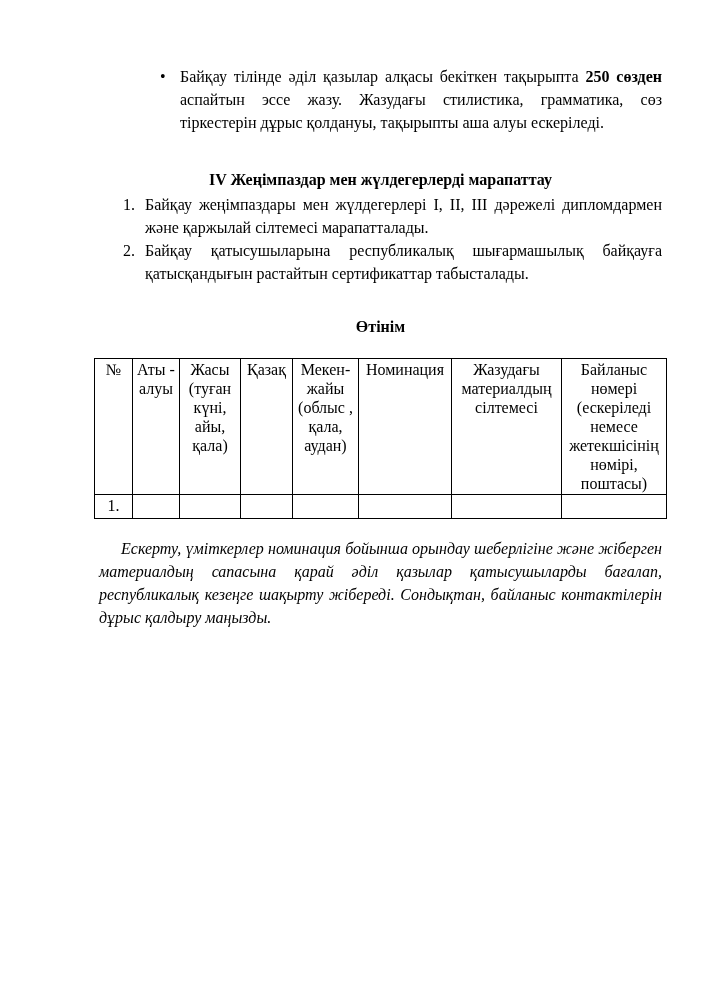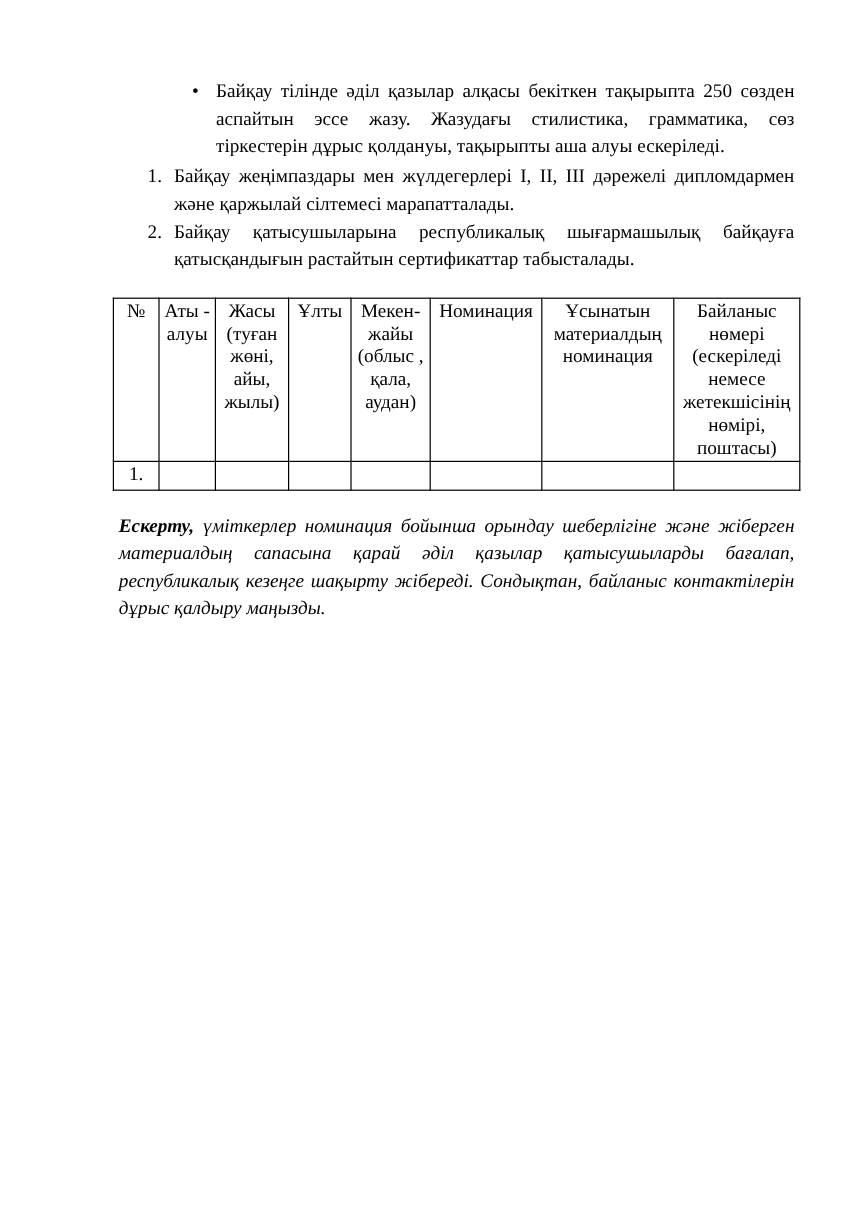--- a/index.html
+++ b/index.html
@@ -15,21 +15,21 @@
   .content {
     position: absolute;
     left: 99px; top: 65px;
     width: 563px;
     font-size: 16px;
     line-height: 23px;
   }
   .bullet-item { display: flex; margin-left: 61px; }
   .bullet-marker { flex: none; width: 20px; }
   .bullet-text { flex: 1; text-align: justify; }
-  .bold { font-weight: normal; }
+  .bold { font-weight: bold; }
   .section-heading {
     text-align: center;
     font-weight: bold;
     margin-top: 34px;
   }
   .numbered-list { margin-top: 2px; padding-left: 24px; }
   .list-item { display: flex; }
   .list-num { flex: none; width: 22px; }
   .list-text { flex: 1; text-align: justify; }
   .form-heading {
@@ -53,66 +53,68 @@
     font-size: 16px;
     overflow-wrap: break-word;
     word-wrap: break-word;
   }
   tr.data-row td { height: 21px; }
   .note {
     margin-top: 18px;
     text-align: justify;
     font-style: italic;
   }
-  .note-lead { font-weight: bold; font-style: italic; }
+  .note-lead { font-weight: normal; font-style: italic; margin-left: 22px; }
 </style>
 </head>
 <body>
 
 <div class="page">
   <div class="content">
 
     <div class="bullet-item">
       <span class="bullet-marker">•</span>
       <span class="bullet-text"><span>Байқау тілінде әділ қазылар алқасы бекіткен тақырыпта </span><span class="bold">250 сөзден</span><span> аспайтын эссе жазу. Жазудағы стилистика, грамматика, сөз тіркестерін дұрыс қолдануы, тақырыпты аша алуы ескеріледі.</span></span>
     </div>
 
+    <div class="section-heading">IV Жеңімпаздар мен жүлдегерлерді марапаттау</div>
 
     <div class="numbered-list">
       <div class="list-item">
         <span class="list-num">1.</span>
         <span class="list-text">Байқау жеңімпаздары мен жүлдегерлері I, II, III дәрежелі дипломдармен және қаржылай сілтемесі марапатталады.</span>
       </div>
       <div class="list-item">
         <span class="list-num">2.</span>
         <span class="list-text">Байқау қатысушыларына республикалық шығармашылық байқауға қатысқандығын растайтын сертификаттар табысталады.</span>
       </div>
     </div>
 
+    <div class="form-heading">Өтінім</div>
 
     <table class="application-table">
       <colgroup>
         <col style="width:38px">
           <col style="width:47px">
           <col style="width:61px">
         <col style="width:52px">
           <col style="width:66px">
           <col style="width:93px">
         <col style="width:110px">
           <col style="width:105px">
       </colgroup>
       <tbody>
         <tr class="header-row">
           <td>№</td>
           <td>Аты - алуы</td>
-          <td>Жасы (туған жөні, айы, жылы)</td>
-          <td>Ұлты</td>
+          <td>Жасы (туған күні, айы, қала)</td>
+          <td>Қазақ</td>
           <td>Мекен-жайы (облыс , қала, аудан)</td>
           <td>Номинация</td>
-          <td>Ұсынатын материалдың номинация</td>
+          <td>Жазудағы материалдың сілтемесі</td>
           <td>Байланыс нөмері (ескеріледі немесе жетекшісінің нөмірі, поштасы)</td>
         </tr>
         <tr class="data-row">
           <td>1.</td>
           <td></td>
           <td></td>
           <td></td>
           <td></td>
           <td></td>
           <td></td>

